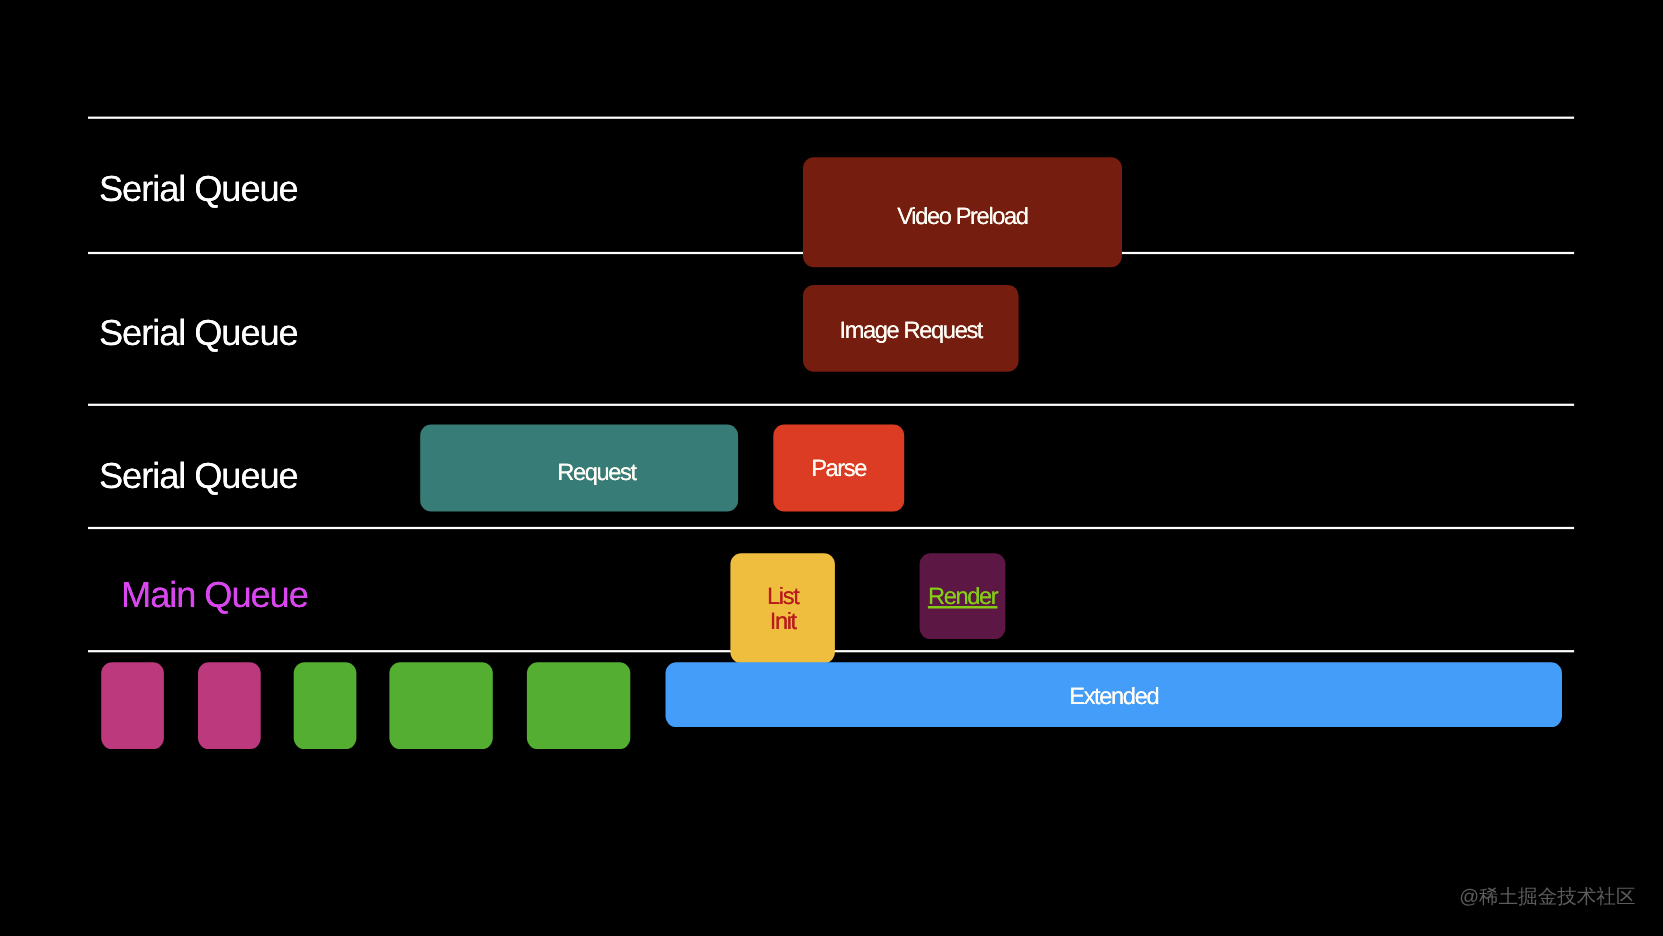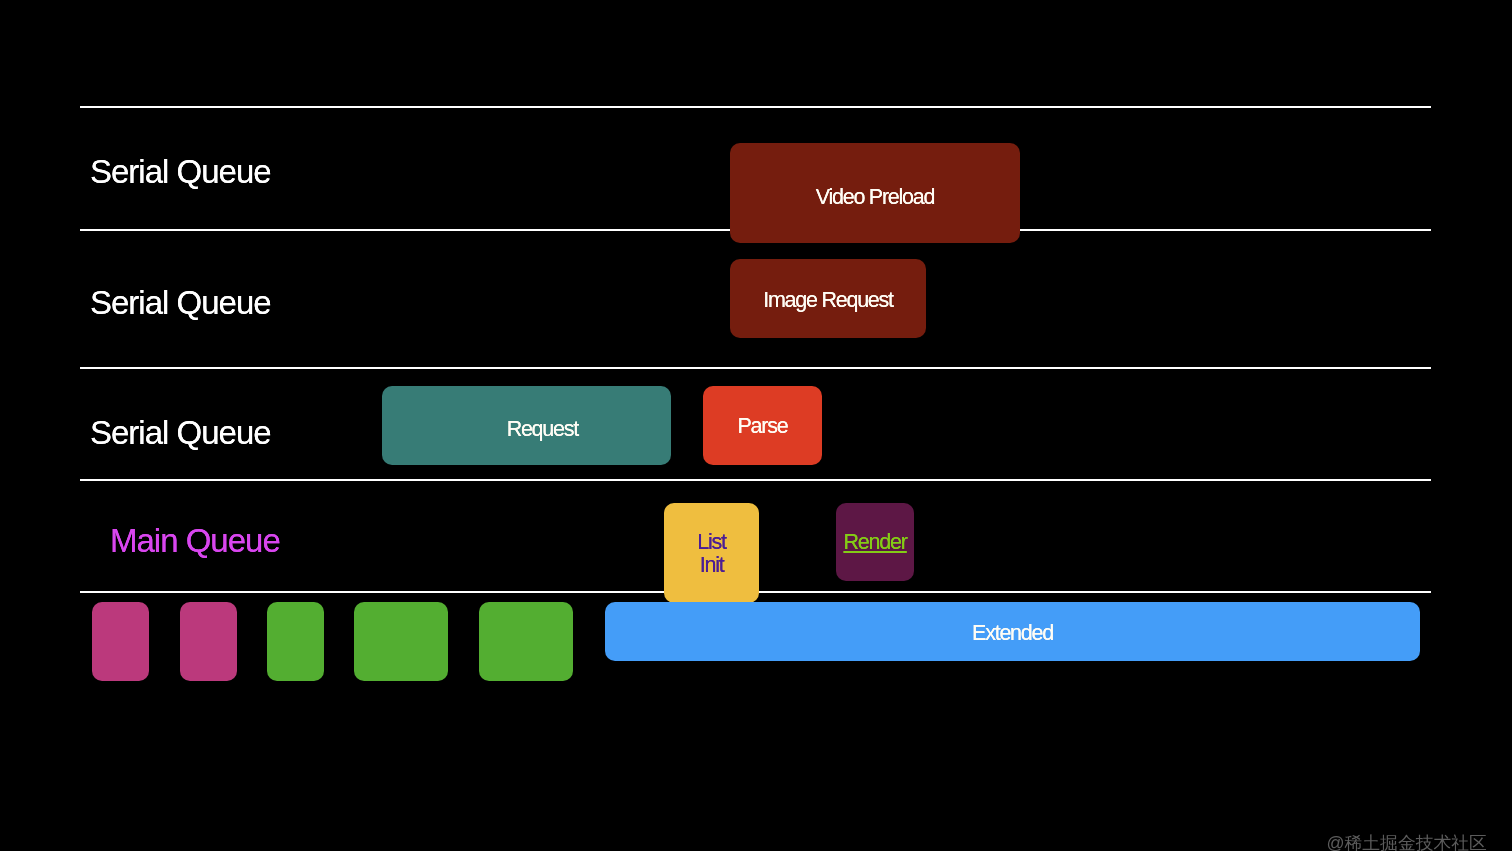--- a/index.html
+++ b/index.html
@@ -37,25 +37,25 @@
 
   <div class="lane-label" style="left: 90px; top: 155.3px; color: rgb(255, 255, 255);">Serial Queue</div>
   <div class="lane-label" style="left: 90px; top: 286px; color: rgb(255, 255, 255);">Serial Queue</div>
   <div class="lane-label" style="left: 90px; top: 416.4px; color: rgb(255, 255, 255);">Serial Queue</div>
   <div class="lane-label" style="left: 110px; top: 523.8px; color: #d946ef;">Main Queue</div>
 
   <div class="bar" style="left: 729.8px; top: 143px; width: 290.4px; height: 100px; --ty: 9px; background: rgb(117, 29, 14); color: rgb(255, 253, 245);">Video Preload</div>
   <div class="bar" style="left: 730px; top: 259.4px; width: 196px; height: 78.6px; --ty: 3px; background: rgb(117, 29, 14); color: rgb(255, 253, 245);">Image Request</div>
   <div class="bar" style="left: 381.5px; top: 386.2px; width: 289.6px; height: 78.7px; --ty: 8px; background: rgb(55, 124, 118); color: rgb(255, 253, 245); padding-left: 32px;">Request</div>
   <div class="bar" style="left: 703.1px; top: 386.2px; width: 118.6px; height: 78.7px; --ty: 1px; background: rgb(221, 60, 36); color: rgb(255, 253, 245);">Parse</div>
-  <div class="bar" style="left: 664.2px; top: 502.6px; width: 94.8px; height: 100px; --ty: 2px; background: rgb(239, 190, 63); color: #4c1d95;">List
+  <div class="bar" style="left: 664.2px; top: 502.6px; width: 94.8px; height: 100px; --ty: 2px; background: rgb(239, 190, 63); color: #b91c1c;">List
 Init</div>
   <div class="bar" style="left: 835.9px; top: 502.5px; width: 78.4px; height: 78.6px; --ty: 2px; background: rgb(93, 23, 69); color: #84cc16; text-decoration: underline;">Render</div>
 
   <div class="bar" style="left: 91.9px; top: 602.3px; width: 57px; height: 78.8px; background: rgb(187, 57, 124); color: rgb(255, 253, 245);"></div>
   <div class="bar" style="left: 179.5px; top: 602.3px; width: 57.2px; height: 78.8px; background: rgb(187, 57, 124); color: rgb(255, 253, 245);"></div>
   <div class="bar" style="left: 266.7px; top: 602.3px; width: 57.3px; height: 78.8px; background: rgb(83, 174, 49); color: rgb(255, 253, 245);"></div>
   <div class="bar" style="left: 353.9px; top: 602.3px; width: 94.6px; height: 78.8px; background: rgb(83, 174, 49); color: rgb(255, 253, 245);"></div>
   <div class="bar" style="left: 479.3px; top: 602.3px; width: 94px; height: 78.8px; background: rgb(83, 174, 49); color: rgb(255, 253, 245);"></div>
   <div class="bar" style="left: 604.6px; top: 602.3px; width: 815.8px; height: 59px; --ty: 4px; background: rgb(68, 157, 248); color: rgb(255, 253, 245);">Extended</div>
 
-  <div class="watermark" style="left: 1326.5px; top: 806.5px; color: rgb(92, 92, 92); margin-top: 28px;">@稀土掘金技术社区</div>
+  <div class="watermark" style="left: 1326.5px; top: 806.5px; color: rgb(92, 92, 92);">@稀土掘金技术社区</div>
 </div>
 
 </body></html>

